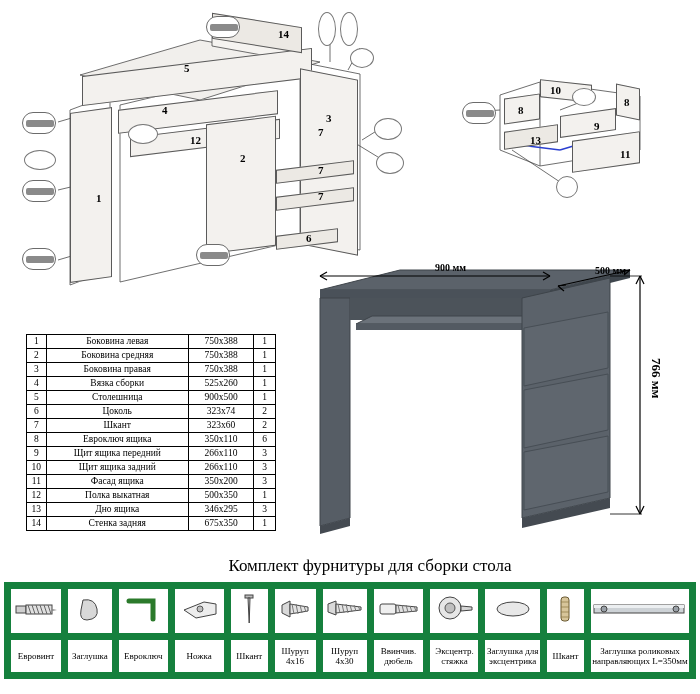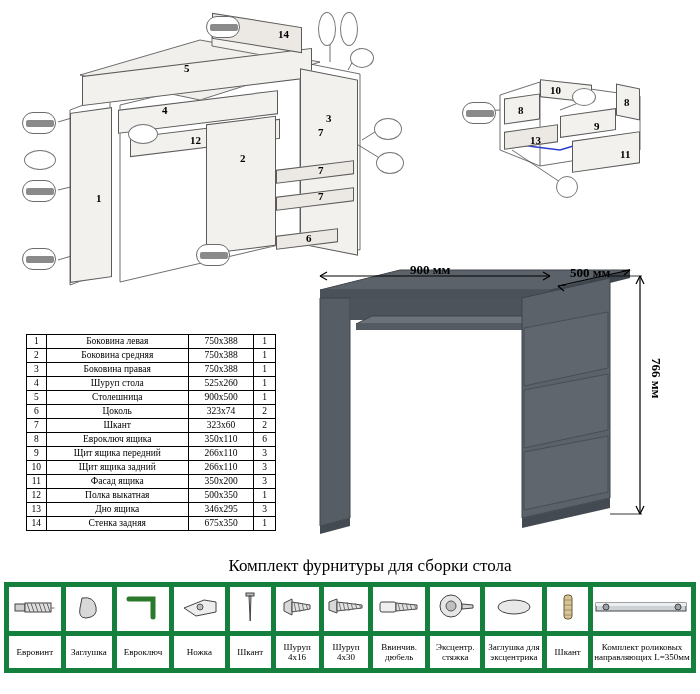--- a/index.html
+++ b/index.html
@@ -67,40 +67,41 @@
   #parts td.n{width:14px;text-align:center;}
   #parts td.nm{width:132px;text-align:center;}
   #parts td.sz{width:58px;text-align:center;}
   #parts td.q{width:16px;text-align:center;}
 
   
   #desk{left:300px;top:268px;width:400px;height:290px;}
 
   
   .dim{
-    position:absolute;font-weight:bold;font-size:13px;
-    font-family:"Liberation Serif", serif;
+    position:absolute;font-weight:bold;font-size:10px;
+    font-family:"Liberation Serif", serif;
+    margin-left:25px;
   }
   .dimv{
     position:absolute;font-weight:bold;font-size:13px;
     font-family:"Liberation Serif", serif;
     writing-mode:vertical-rl;
   }
 
   
   #hwtitle{
     position:absolute;left:0;top:556px;width:700px;text-align:center;
     font-size:17px;font-family:"Liberation Serif", serif;padding-left:20px;
   }
   #hardware{
     position:absolute;left:4px;top:582px;width:692px;
     border-collapse:collapse;
     font-family:"Liberation Serif", serif;
   }
-  #hardware td{border:5px solid #15803d;text-align:center;vertical-align:middle;}
+  #hardware td{border:7px solid #15803d;text-align:center;vertical-align:middle;}
   #hardware tr.pics td{height:42px;}
   #hardware tr.names td{height:30px;font-size:9px;line-height:10px;padding:1px;}
   #hardware tr.qty td{height:24px;font-size:16px;font-weight:bold;}
 </style>
 </head>
 <body>
 
 <div class="abs" id="exploded">
 
   <svg class="lines">
@@ -218,21 +219,21 @@
         <td class="q">1</td>
       </tr>
     <tr>
         <td class="n">3</td>
         <td class="nm">Боковина правая</td>
         <td class="sz">750x388</td>
         <td class="q">1</td>
       </tr>
     <tr>
         <td class="n">4</td>
-        <td class="nm">Шуруп стола</td>
+        <td class="nm">Вязка сборки</td>
         <td class="sz">525x260</td>
         <td class="q">1</td>
       </tr>
     <tr>
         <td class="n">5</td>
         <td class="nm">Столешница</td>
         <td class="sz">900x500</td>
         <td class="q">1</td>
       </tr>
     <tr>
@@ -426,16 +427,16 @@
     <td>Заглушка</td>
     <td>Евроключ</td>
     <td>Ножка</td>
     <td>Шкант</td>
     <td>Шуруп 4x16</td>
     <td>Шуруп 4x30</td>
     <td>Ввинчив. дюбель</td>
     <td>Эксцентр. стяжка</td>
     <td>Заглушка для эксцентрика</td>
     <td>Шкант</td>
-    <td>Комплект роликовых направляющих L=350мм</td>
+    <td>Заглушка роликовых направляющих L=350мм</td>
   </tr>
 </tbody>
   </table>
 
 </body></html>

